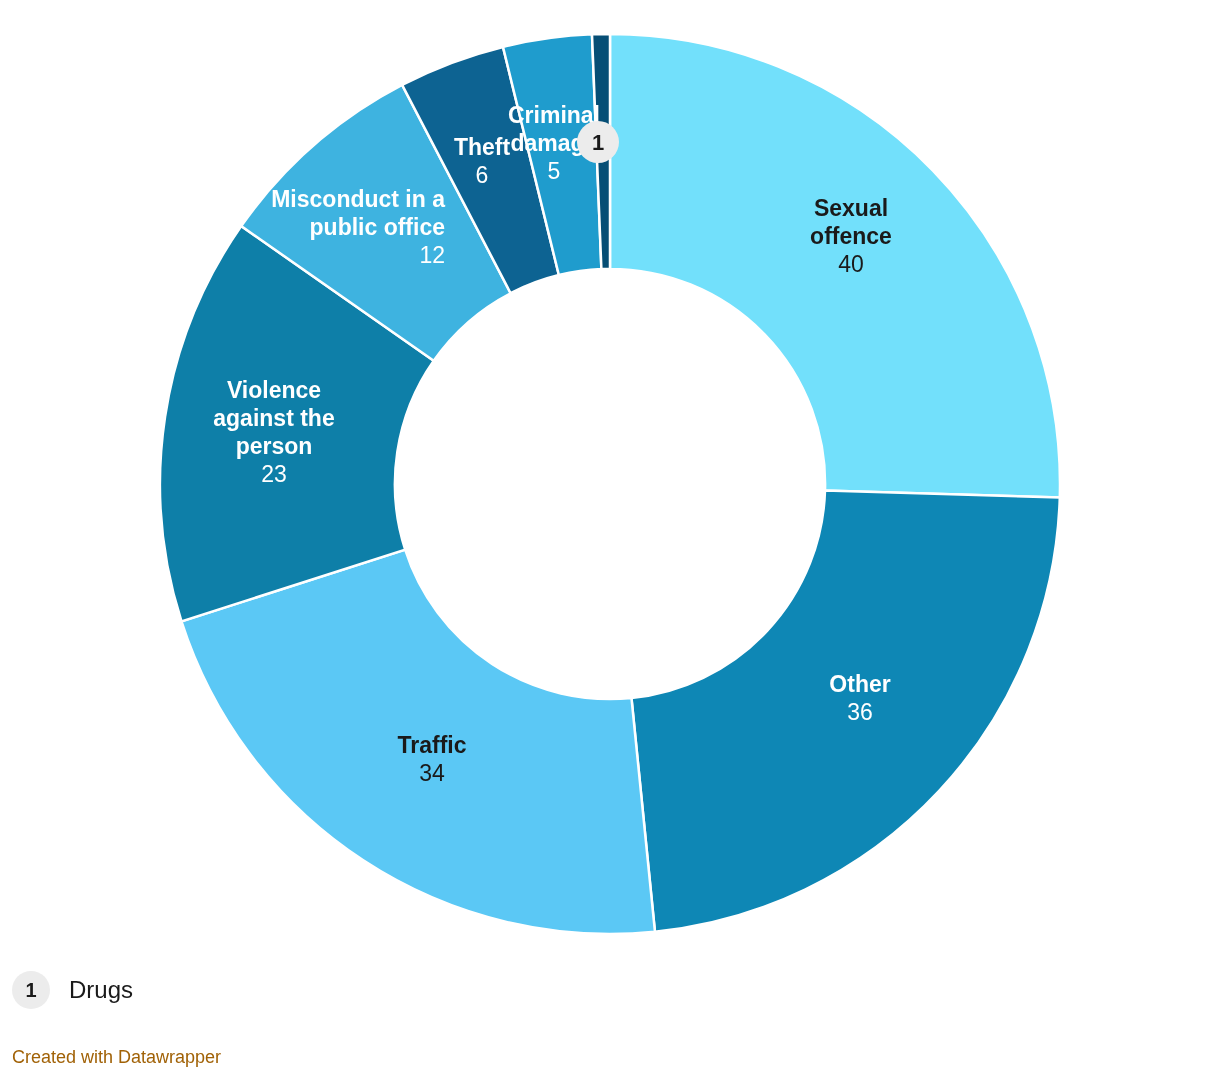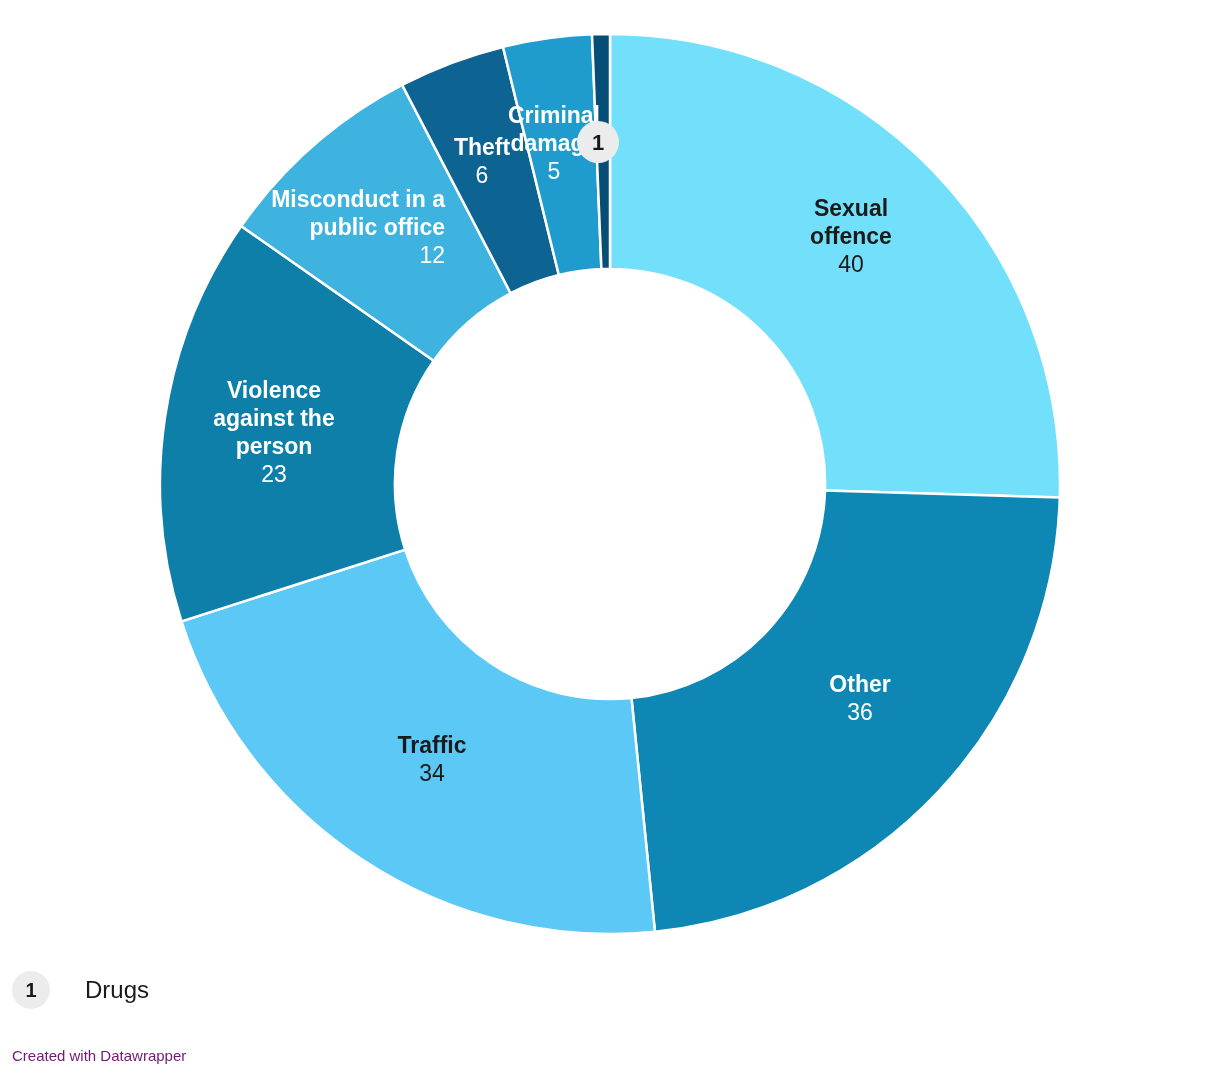--- a/index.html
+++ b/index.html
@@ -52,30 +52,30 @@
     border-radius: 50%;
     background: #ececec;
     color: #1a1a1a;
     font-weight: bold;
     font-size: 20px;
     display: flex;
     align-items: center;
     justify-content: center;
   }
   .legend-label {
-    margin-left: 35px;
+    margin-left: 19px;
     font-size: 24px;
     color: #1a1a1a;
   }
   #footer {
     position: absolute;
     left: 12px;
     top: 1047px;
-    font-size: 15px;
-    color: #701a75;
+    font-size: 18px;
+    color: #a16207;
   }
 </style>
 </head>
 <body>
 
 <div id="chart-area">
   <svg id="donut-svg" viewBox="0 0 1220 945">
     <g id="slices-group">
         <path d="M 610 34 A 450 450 0 0 1 1059.797309743903 497.50481940447 L 825.0031140575857 490.45530367533667 A 215.1 215.1 0 0 0 610 268.9 Z" fill="#72e0fb" class="slice-path"></path>
         <path d="M 1059.797309743903 497.50481940447 A 450 450 0 0 1 654.9477480584358 931.7495951360262 L 631.4850235719323 698.0243064750205 A 215.1 215.1 0 0 0 825.0031140575857 490.45530367533667 Z" fill="#0e87b5" class="slice-path"></path>

